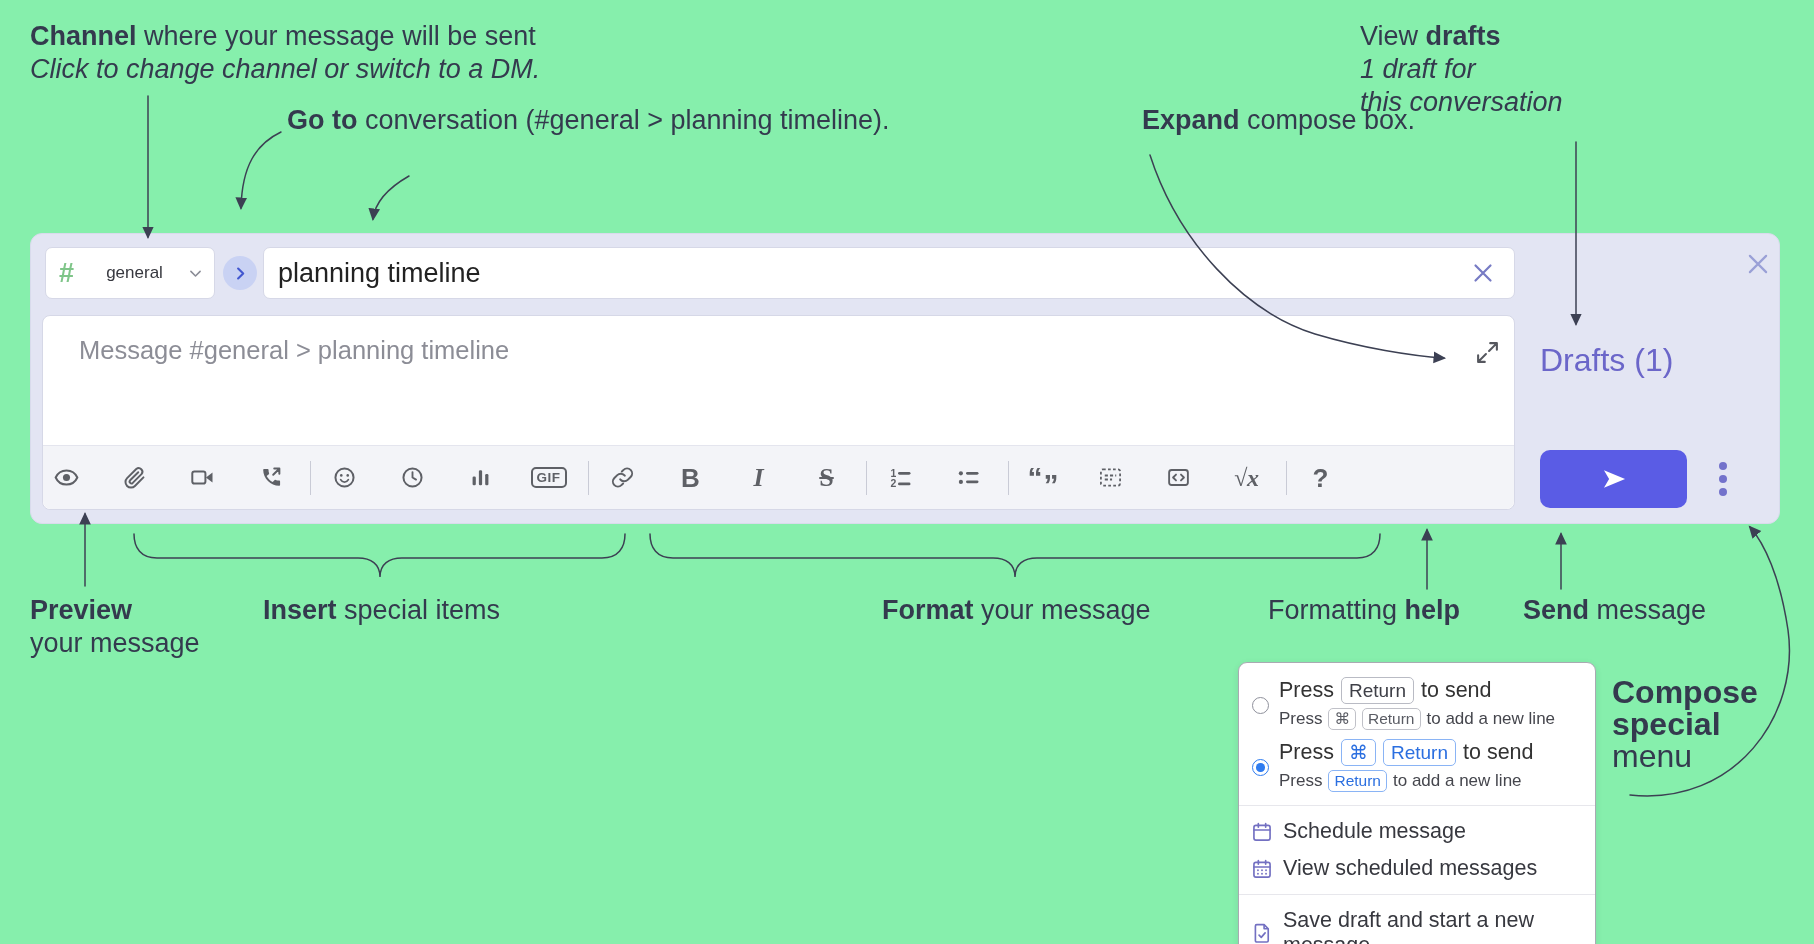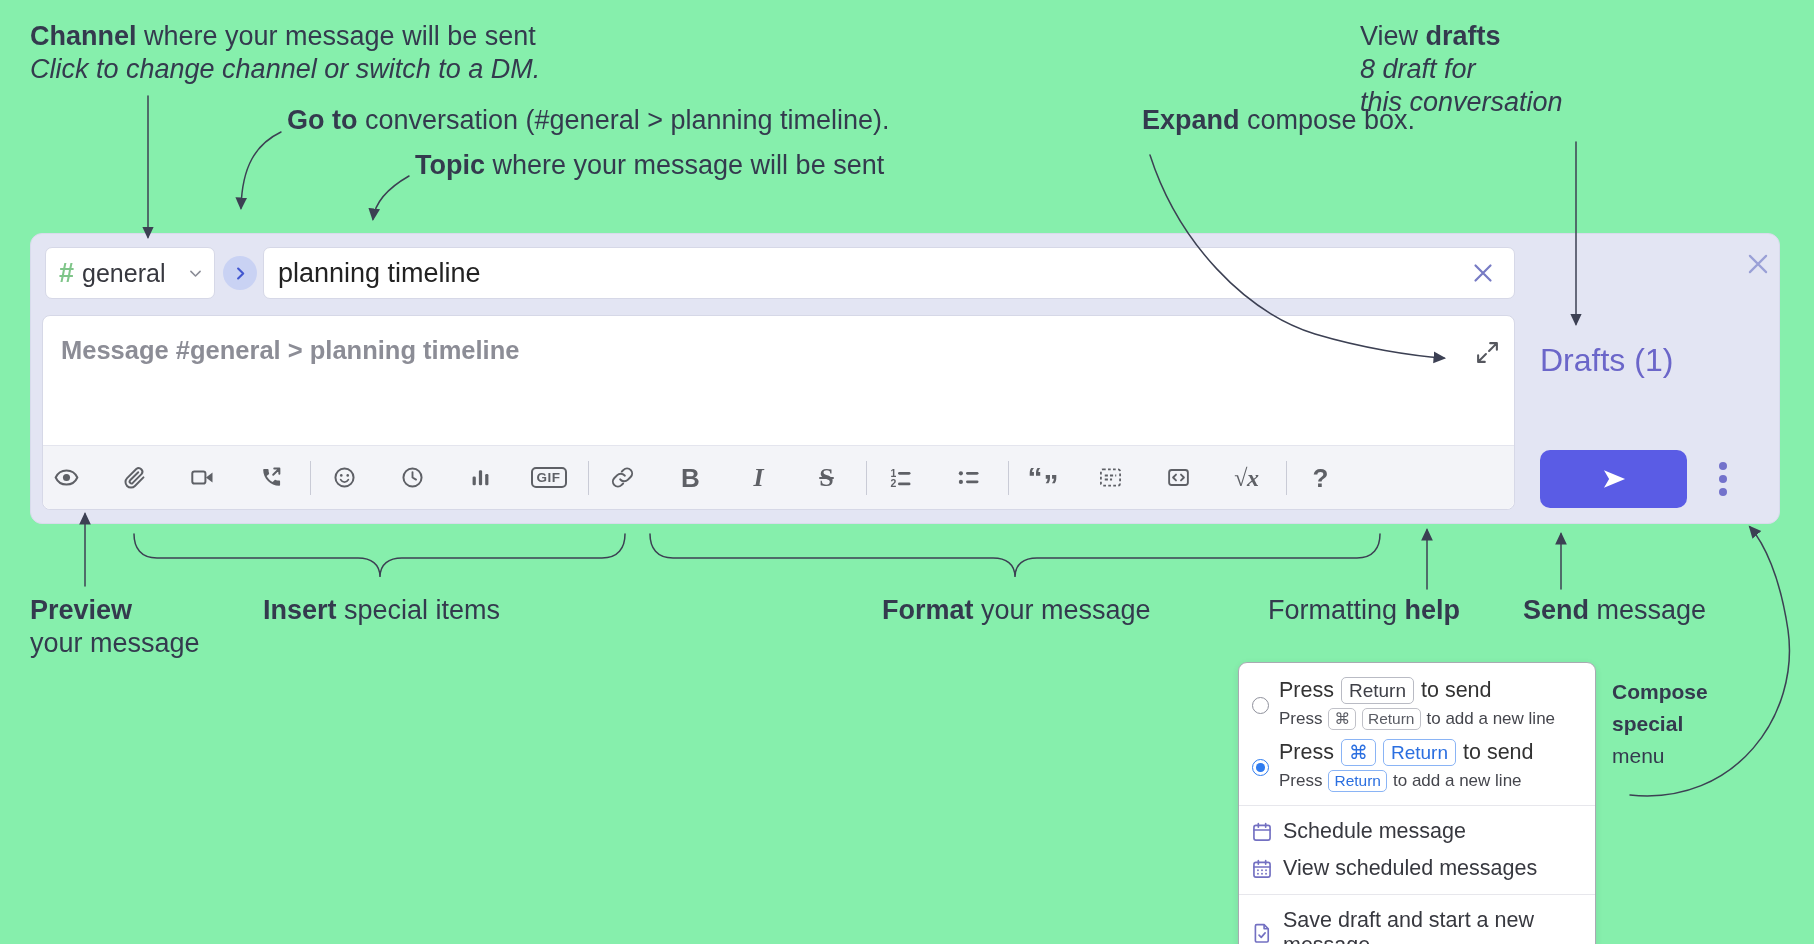--- a/index.html
+++ b/index.html
@@ -5,40 +5,40 @@
   html,body{margin:0;padding:0;background:#fff;}
   #canvas{position:relative;width:1814px;height:944px;background:#86efac;overflow:hidden;
           font-family:"Liberation Sans","DejaVu Sans",sans-serif;color:#343a4e;}
   .abs{position:absolute;}
   svg{display:block;}
 
   
   .ann{position:absolute;font-size:27px;line-height:33px;white-space:nowrap;color:#343a4e;}
   .ann b{font-weight:700;}
   .ann .it{font-style:italic;}
-  .co{font-size:21px;line-height:32px;}
+  .co{font-size:32px;line-height:32px;}
   .co b{font-weight:700;}
 
   
   .compose{left:30px;top:233px;width:1750px;height:291px;background:#e3e5f3;
            border:1px solid #d9dbec;border-radius:12px;box-sizing:border-box;}
   .pill{left:45px;top:247px;width:170px;height:52px;background:#fff;border:1px solid #d6d8e7;
         border-radius:7px;box-sizing:border-box;display:flex;align-items:center;padding:0 10px 0 13px;cursor:pointer;}
   .hash{color:#7fc589;font-size:27px;font-weight:700;margin-right:8px;line-height:1;}
-  .pill-name{font-size:25px;color:#37383f;flex:1;}
+  .pill-name{font-size:17px;color:#37383f;flex:1;text-align:center;}
   .gobtn{left:223px;top:256px;width:34px;height:34px;border-radius:50%;background:#c9d2f3;
          display:flex;align-items:center;justify-content:center;cursor:pointer;}
   .topic{left:263px;top:247px;width:1252px;height:52px;background:#fff;border:1px solid #d6d8e7;
          border-radius:7px;box-sizing:border-box;font-family:inherit;font-size:27px;color:#222;
          padding:0 44px 0 14px;outline:none;}
   .iconbtn{cursor:pointer;}
   .msg-panel{left:42px;top:315px;width:1473px;height:195px;background:#fff;border:1px solid #d6d8e7;
              border-radius:8px;box-sizing:border-box;}
   .msg-input{position:absolute;left:0;top:0;width:100%;height:128px;border:none;outline:none;resize:none;
-             background:transparent;font-family:inherit;font-size:25.5px;color:#333;padding:20px 50px 0 18px;box-sizing:border-box;font-weight:bold;}
+             background:transparent;font-family:inherit;font-size:25.5px;color:#333;padding:20px 50px 0 36px;box-sizing:border-box;}
   .msg-input::placeholder{color:#8c8d96;opacity:1;}
   .toolbar{position:absolute;left:0;bottom:0;width:100%;height:64px;background:#f3f4f8;
            border-top:1px solid #e4e5ee;border-radius:0 0 8px 8px;box-sizing:border-box;
            display:flex;align-items:center;}
   .tb{width:47px;height:47px;margin-right:21px;display:flex;align-items:center;justify-content:center;
       color:#5e6066;cursor:pointer;flex:0 0 auto;border-radius:6px;}
   .tb svg{width:25px;height:25px;}
   .tb-div{width:1px;height:34px;background:#c9cbd6;margin:0 10px 0 -5px;flex:0 0 auto;}
   .glyph{font-size:26px;font-weight:700;color:#5e6066;line-height:1;}
   .serif{font-family:"Liberation Serif","DejaVu Serif",serif;font-weight:600;}
@@ -97,29 +97,26 @@
     </g>
   </svg>
 
   <div class="ann" style="left:30px;top:20px;">
     <div><b>Channel</b><span> where your message will be sent</span></div>
     <div class="it">Click to change channel or switch to a DM.</div>
   </div>
   <div class="ann" style="left:287px;top:104px;">
     <b>Go to</b><span> conversation (#general &gt; planning timeline).</span>
   </div>
-  <div class="ann" style="left:415px;top:149px;">
-    <b>Topic</b><span> where your message will be sent</span>
-  </div>
   <div class="ann" style="left:1142px;top:104px;">
     <b>Expand</b><span> compose box.</span>
   </div>
   <div class="ann" style="left:1360px;top:20px;">
     <div><span>View </span><b>drafts</b></div>
-    <div class="it">8 draft for</div>
+    <div class="it">1 draft for</div>
     <div class="it">this conversation</div>
   </div>
 
   <div class="abs compose"></div>
 
   <div class="abs pill">
     <span class="hash">#</span>
     <span class="pill-name">general</span>
     <svg width="17" height="17" viewBox="0 0 24 24">
       <path d="M5.5 9l6.5 6.5L18.5 9" fill="none" stroke="#8a8c96" stroke-width="2.2" stroke-linecap="round" stroke-linejoin="round"></path>

